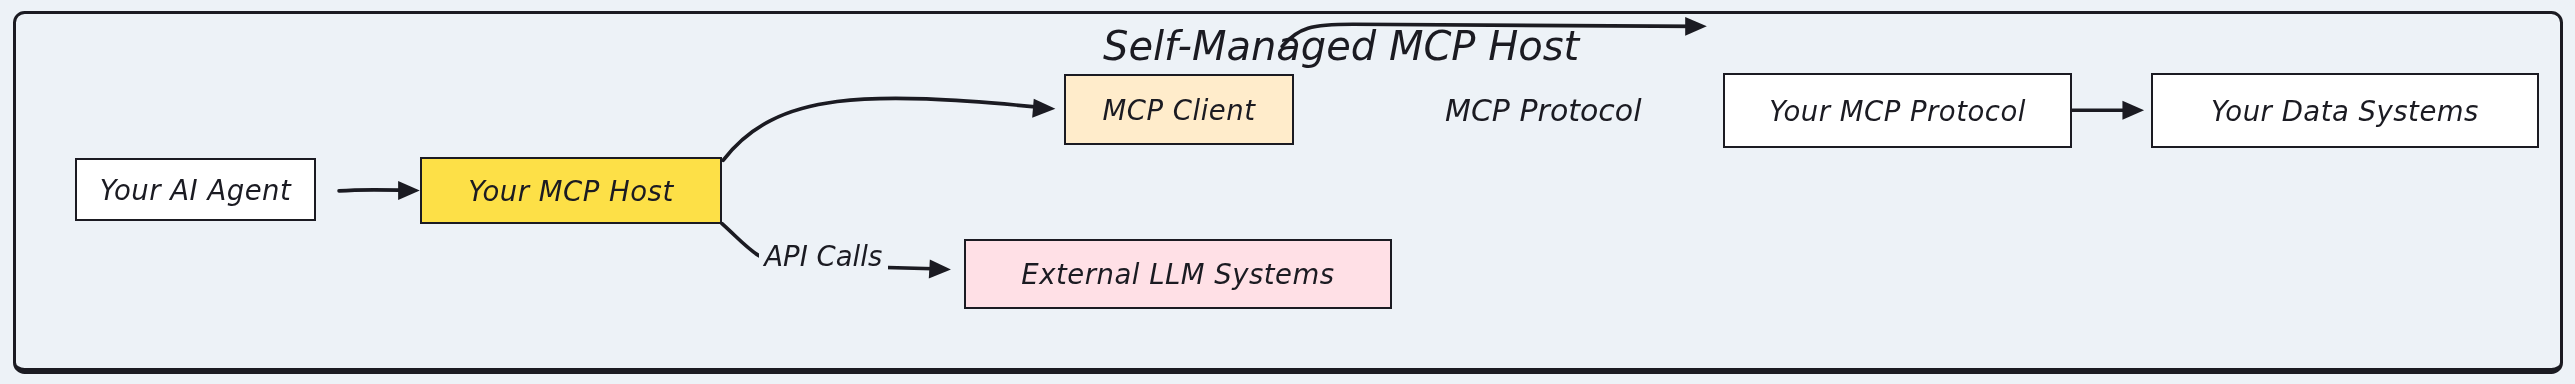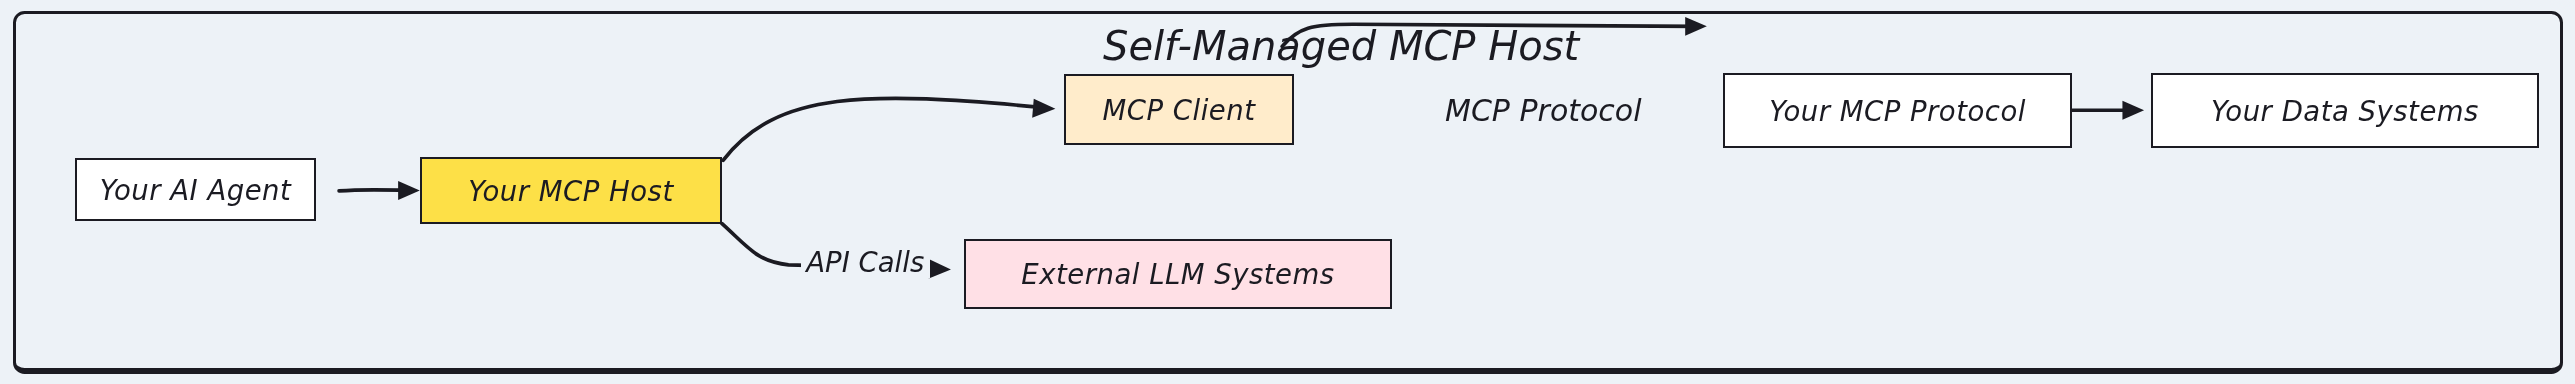--- a/index.html
+++ b/index.html
@@ -74,25 +74,24 @@
   }
   .mcp-protocol-label {
     left: 1445px;
     top: 93px;
     width: 224px;
     text-align: left;
     font-size: 30px;
   }
   .api-calls-label {
     left: 759px;
-    top: 246px;
+    top: 240px;
     font-size: 27.5px;
     background: #edf2f7;
     padding: 0 5.3px;
-    margin-left: 42px;
   }
   
   .node-your-ai-agent       { left: 58px;  top: 158px; width: 241px; height: 63px; margin-left: 17px; }
   .node-your-mcp-host       { left: 420px;  top: 157px; width: 302px; height: 67px; }
   .node-mcp-client          { left: 1064px; top: 74px; width: 230px; height: 71px; }
   .node-external-llm-service{ left: 964px; top: 239px; width: 428px; height: 70px; }
   .node-your-mcp-servers    { left: 1723px; top: 73px; width: 349px; height: 75px; }
   .node-your-data-systems   { left: 2151px; top: 73px; width: 388px; height: 75px; }
 </style>
 </head>

